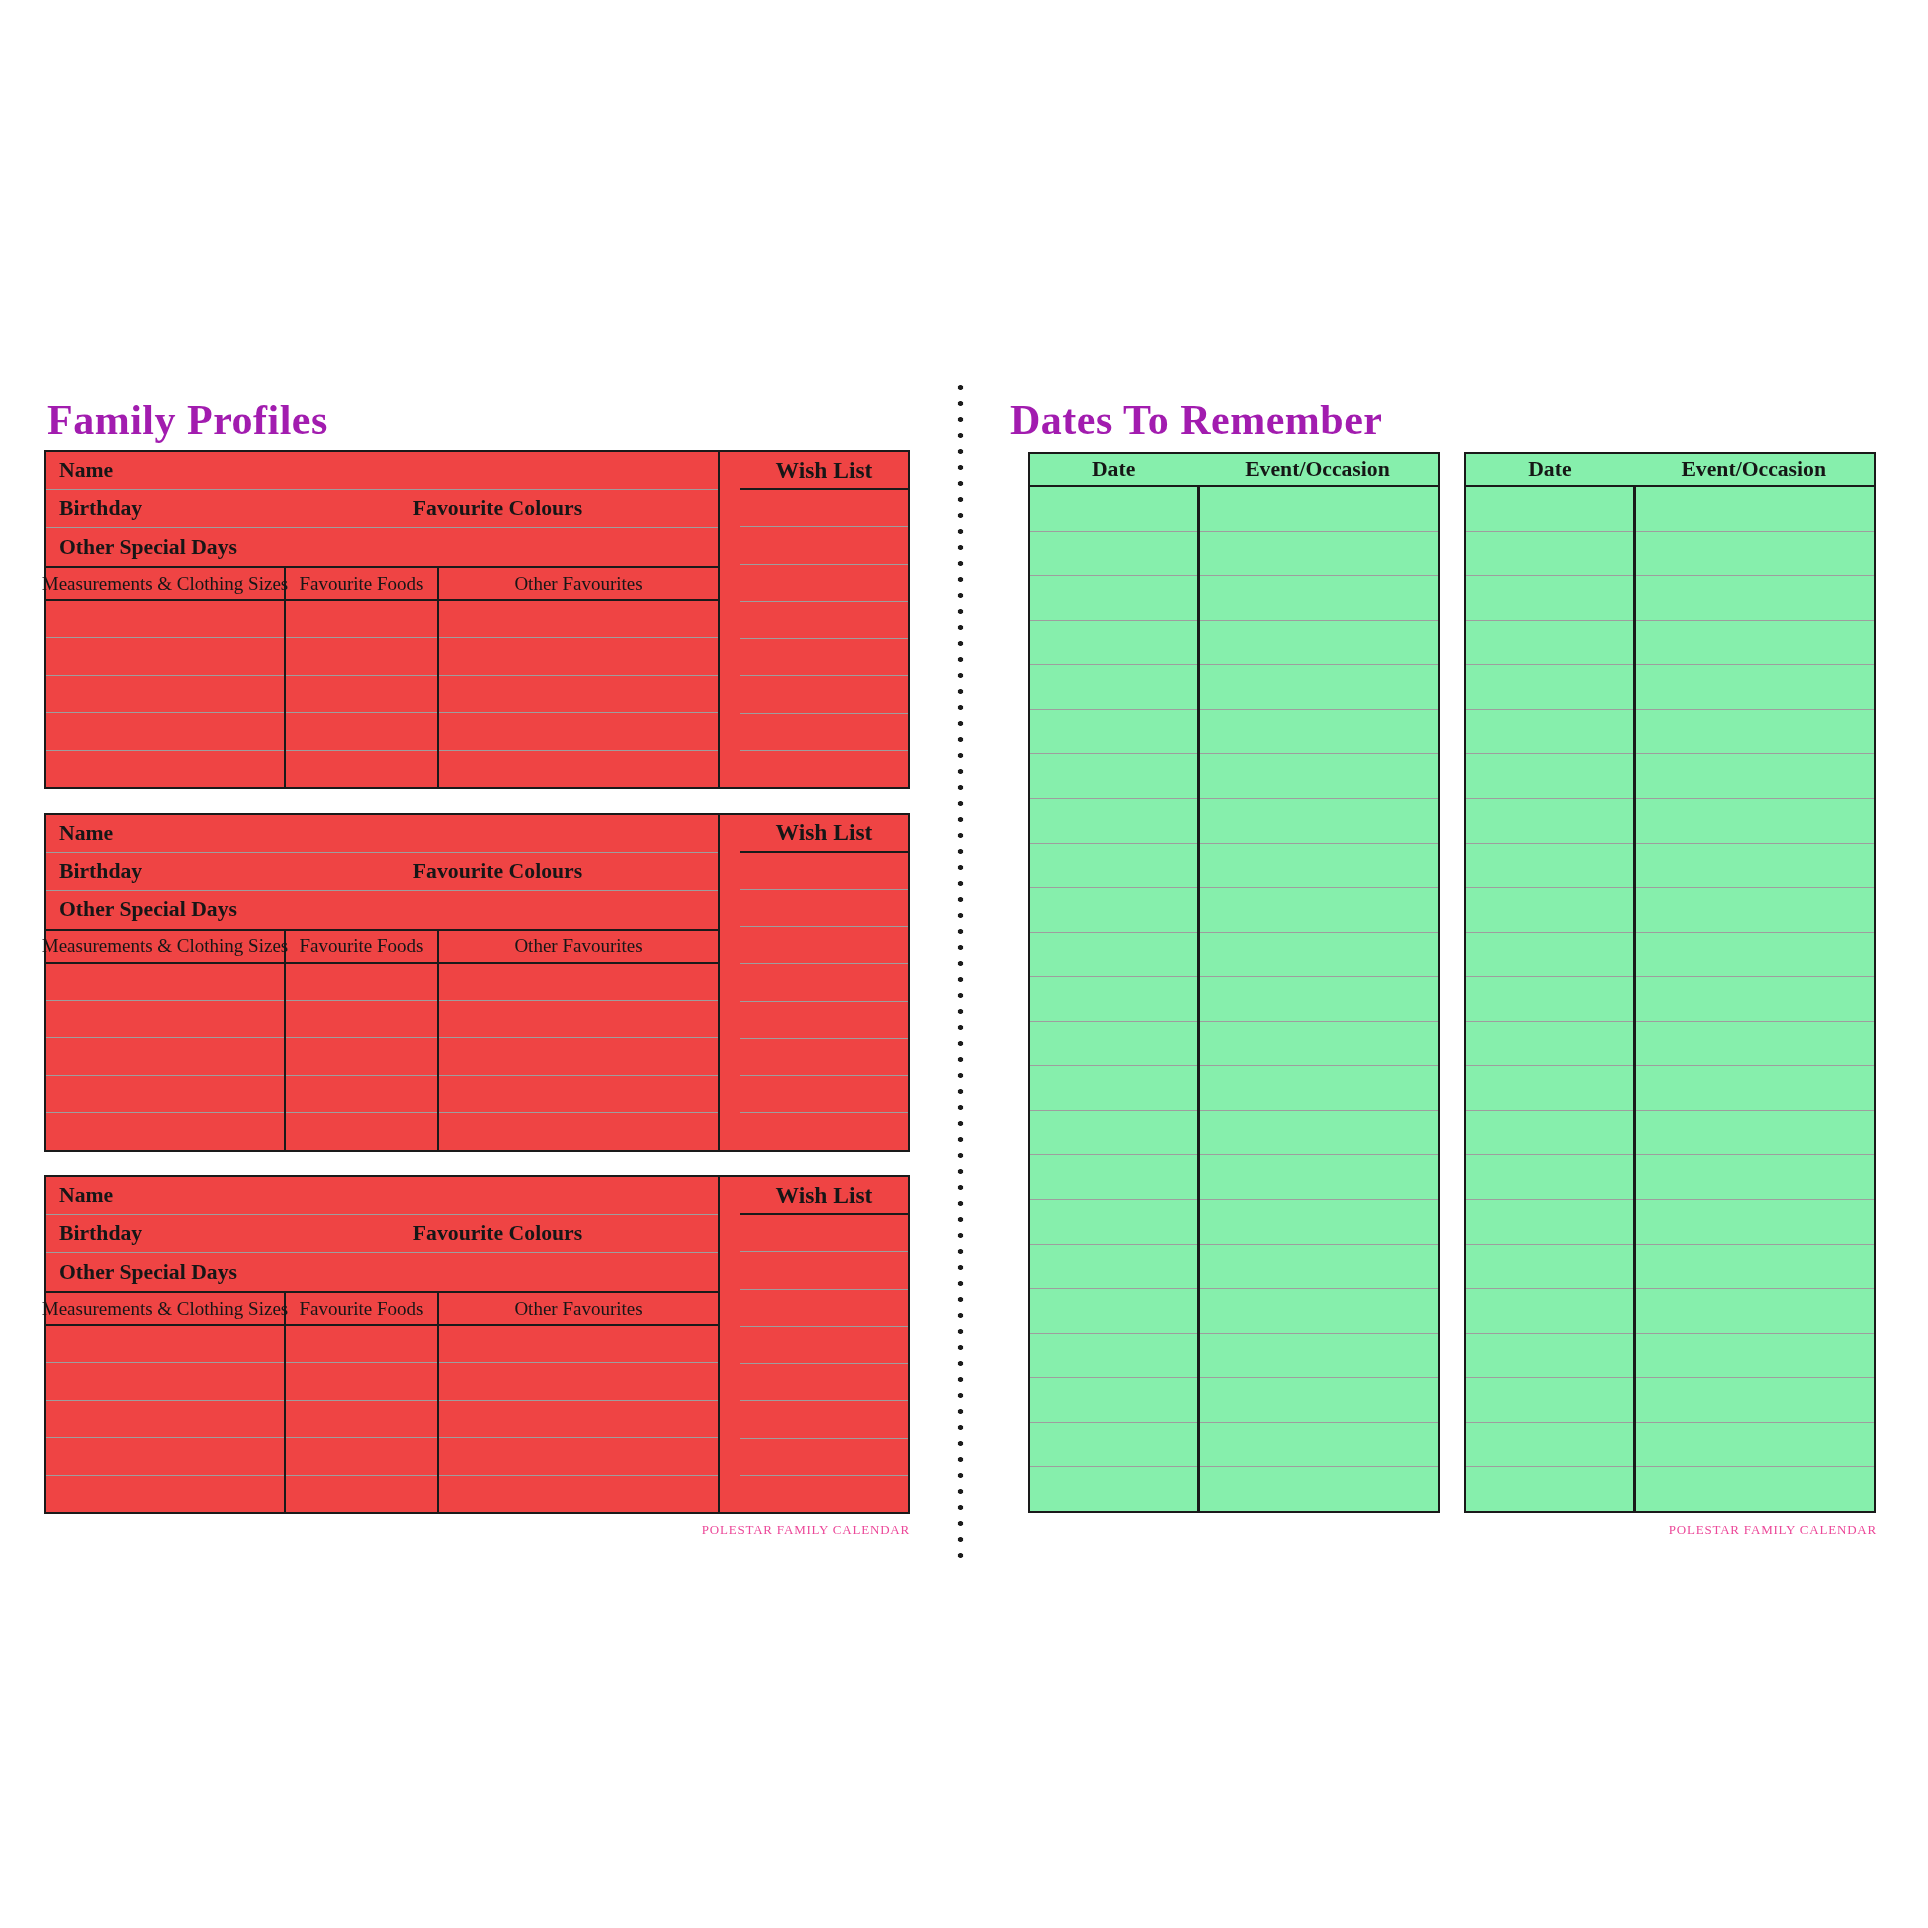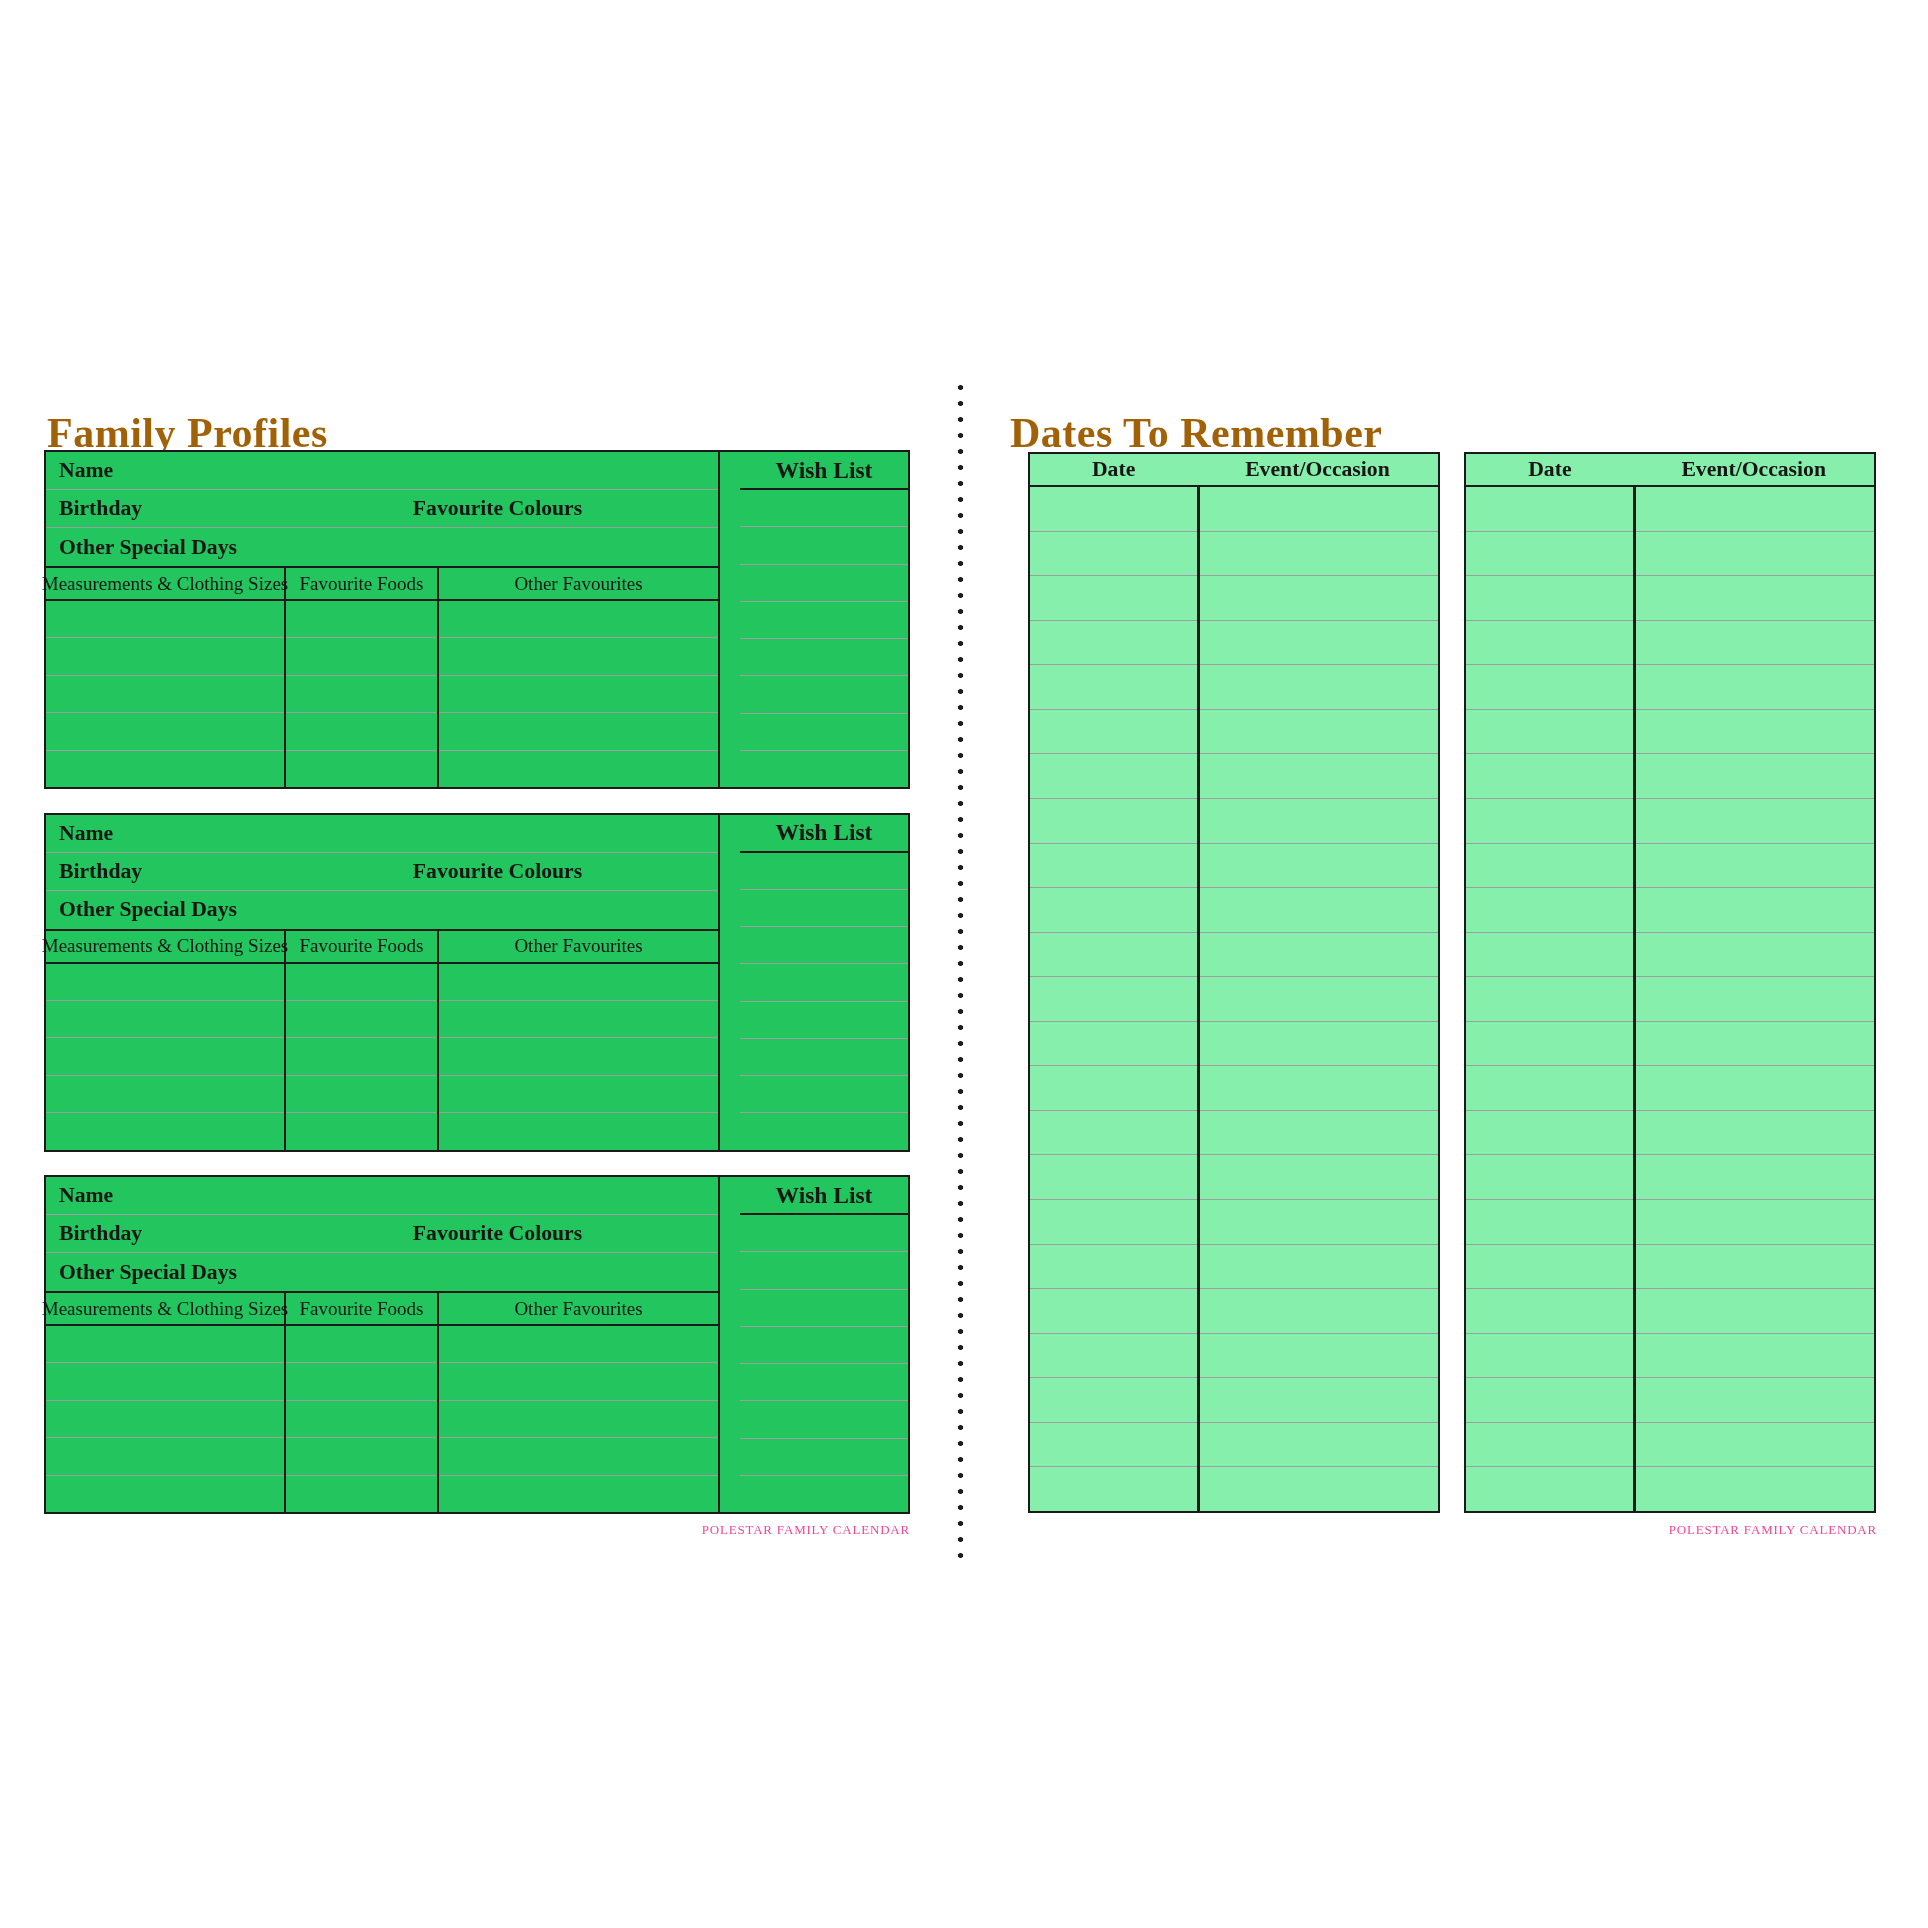--- a/index.html
+++ b/index.html
@@ -2,31 +2,31 @@
 <html style="font-size:15px"><head>
 <meta charset="utf-8">
 <style>
   * { margin:0; padding:0; box-sizing:border-box; }
   html,body { background:#ffffff; }
   body {
     width:1928px; height:1928px; position:relative;
     font-family:"Liberation Serif", serif; color:#161616;
   }
   .page-title {
-    position:absolute; top:409px; font-size:42px; font-weight:bold;
-    letter-spacing:0.5px; white-space:nowrap; color:#a16207;
+    position:absolute; top:396px; font-size:42px; font-weight:bold;
+    letter-spacing:0.5px; white-space:nowrap; color:#a21caf;
   }
   #left-title  { left:47px; }
   #right-title { left:1010px; }
 
   
   .profiles-wrap { position:absolute; left:44px; top:450px; width:866px; }
   .profile-block {
     width:866px; height:339px; border:2.8px solid #1a1a1a;
-    display:flex; margin-bottom:23.5px; background:#22c55e;
+    display:flex; margin-bottom:23.5px; background:#ef4444;
   }
   .pb-left { flex:1 1 auto; display:flex; flex-direction:column; min-width:0; }
   .p-row {
     height:38px; flex:none; display:flex; align-items:center;
     padding-left:13px; border-bottom:0.9px solid #9e9e9e;
   }
   .lbl { font-weight:bold; font-size:21.7px; white-space:nowrap; }
   .birthday-row .b-label { width:230px; flex:none; }
   .birthday-row .fav-colours { flex:1; text-align:center; padding-right:12px; }
   .special-row { border-bottom:none; }

